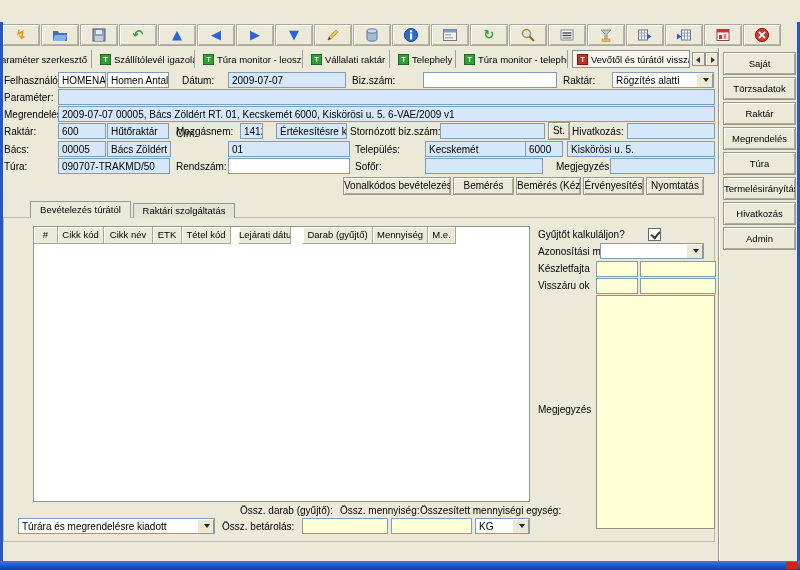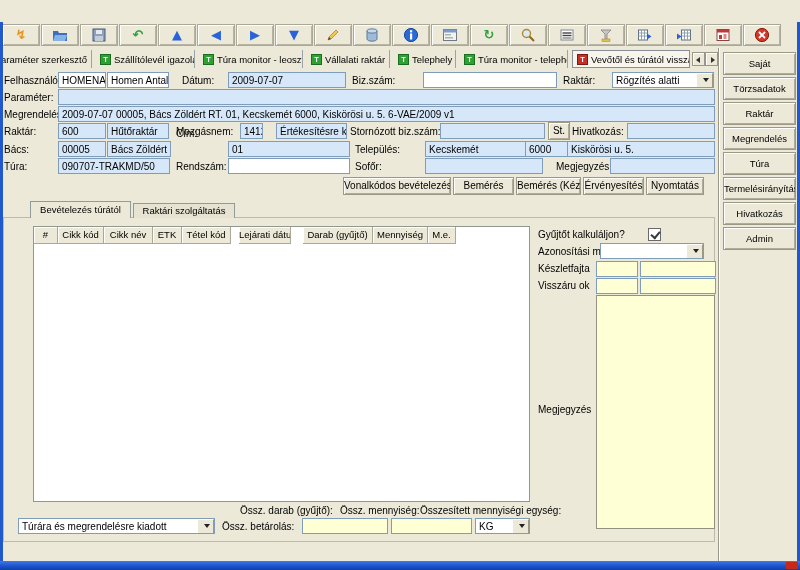--- a/index.html
+++ b/index.html
@@ -283,21 +283,21 @@
     <span class="lbl" style="left:572px;top:126px">Hivatkozás:</span>
     <div class="fld blue" style="left:627px;top:123px;width:88px"></div>
 
     <span class="lbl" style="left:4px;top:144px">Bács:</span>
     <div class="fld blue" style="left:58px;top:141px;width:48px">00005</div>
     <div class="fld blue" style="left:107px;top:141px;width:64px">Bács Zöldért RT.</div>
     <span class="lbl" style="left:176px;top:128px">Cím:</span>
     <div class="fld blue" style="left:228px;top:141px;width:122px">01</div>
     <span class="lbl" style="left:355px;top:144px">Település:</span>
     <div class="fld blue" style="left:425px;top:141px;width:108px">Kecskemét</div>
-    <div class="fld blue" style="left:525px;top:141px;width:54px">6000</div>
+    <div class="fld blue" style="left:525px;top:141px;width:38px">6000</div>
     <div class="fld blue" style="left:567px;top:141px;width:148px">Kiskörösi u. 5.</div>
 
     <span class="lbl" style="left:4px;top:161px">Túra:</span>
     <div class="fld blue" style="left:58px;top:158px;width:112px">090707-TRAKMD/50</div>
     <span class="lbl" style="left:176px;top:161px">Rendszám:</span>
     <div class="fld" style="left:228px;top:158px;width:122px"></div>
     <span class="lbl" style="left:355px;top:161px">Sofőr:</span>
     <div class="fld blue" style="left:425px;top:158px;width:118px"></div>
     <span class="lbl" style="left:556px;top:161px">Megjegyzés:</span>
     <div class="fld blue" style="left:610px;top:158px;width:105px"></div>

